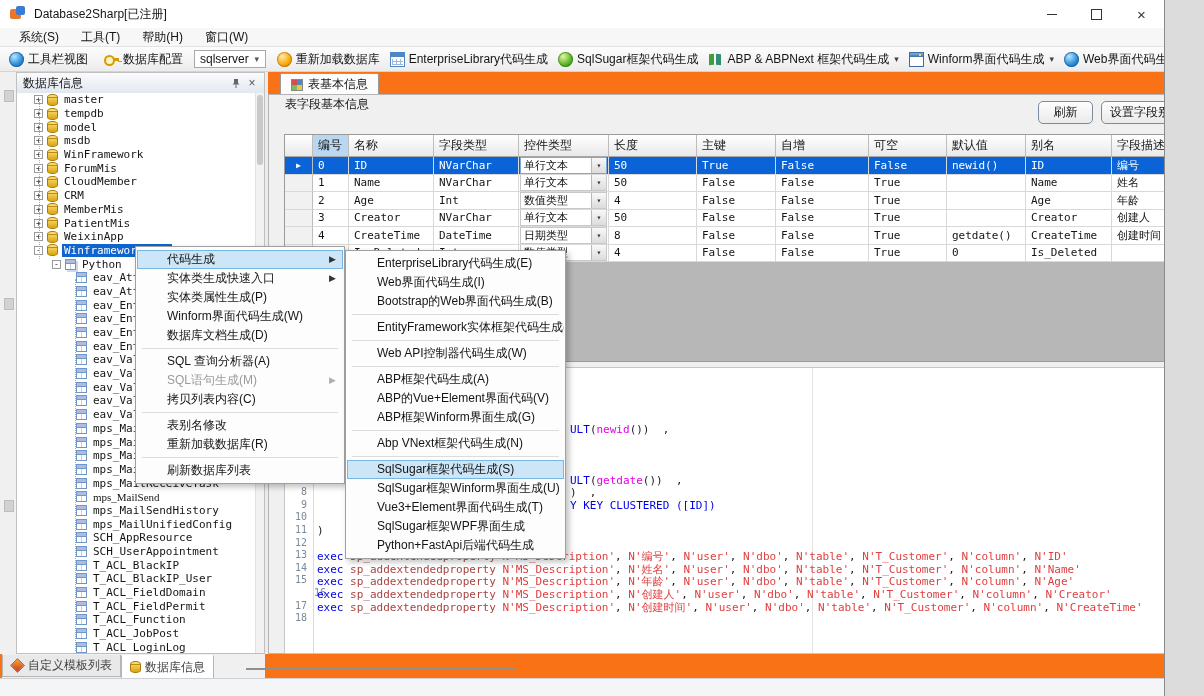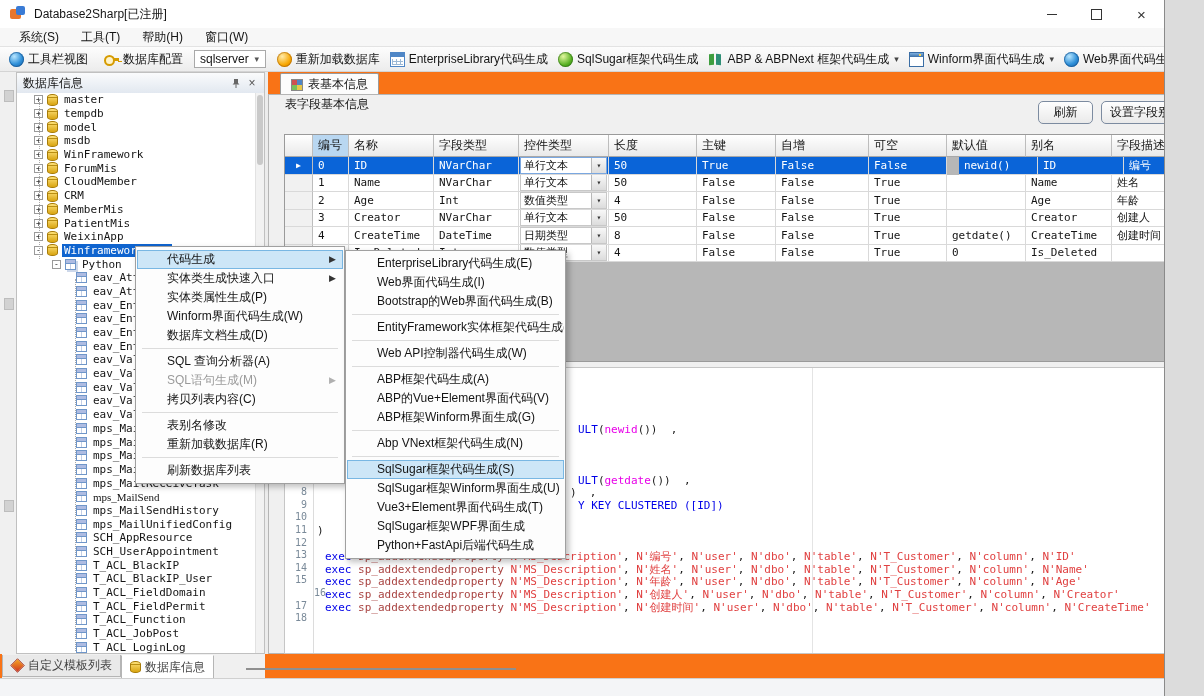--- a/index.html
+++ b/index.html
@@ -112,21 +112,21 @@
   .combo-wrap .ct{flex:1;padding-left:3px;font-family:"Liberation Sans","DejaVu Sans",sans-serif;}
   .combo-wrap .cb{width:14px;height:100%;background:linear-gradient(#f8f8f8,#dcdcdc);border-left:1px solid #b8b8b8;font-size:8px;color:#333;display:flex;align-items:center;justify-content:center;}
   .grow.sel .combo-wrap{border-color:#7aa7e0;}
 
   
   #editor{position:absolute;left:15px;top:272px;width:907px;height:287px;background:#fff;border:1px solid #c6c6c6;box-sizing:border-box;}
   #gutterline{position:absolute;left:28px;top:0;bottom:0;width:1px;background:#dcdcdc;}
   #guideline{position:absolute;left:527px;top:0;bottom:0;width:1px;background:#e4e4e4;}
   .ln{position:absolute;width:22px;text-align:right;font-family:"DejaVu Sans Mono",monospace;font-size:10px;color:#7a8a99;}
   .cl{position:absolute;left:32px;right:12px;font-family:"DejaVu Sans Mono",monospace;font-size:11px;white-space:pre;overflow:hidden;}
-  .c-kw{color:#0000e8;margin-left:8px;}.c-str{color:#e04040;}.c-proc{color:#a94442;}.c-fn{color:#e800e8;}.c-pl{color:#1a1a1a;}
+  .c-kw{color:#0000e8;}.c-str{color:#e04040;}.c-proc{color:#a94442;}.c-fn{color:#e800e8;}.c-pl{color:#1a1a1a;}
   #edscroll{position:absolute;right:0;top:0;width:8px;bottom:0;background:#f2f2f2;border-left:1px solid #e2e2e2;}
   #edscroll .thumb{position:absolute;left:1px;top:2px;width:6px;height:56px;background:#c9c9c9;border-radius:3px;}
 
   
   .menu{position:absolute;background:#fdfdfd;border:1px solid #a0a0a0;box-shadow:3px 3px 6px rgba(0,0,0,.25);padding:3px 1px;box-sizing:border-box;z-index:50;}
   #ctxmenu{left:135px;top:246px;width:210px;}
   #ctxsubmenu{left:345px;top:250px;width:221px;z-index:51;}
   .mi{position:relative;height:19px;line-height:19px;padding:0 9px 0 30px;white-space:nowrap;overflow:hidden;}
   .mi.hl{background:#cde6f7;outline:1px solid #79b7e3;outline-offset:-1px;}
   .mi.dis{color:#9a9a9a;}
@@ -465,21 +465,21 @@
             <div class="gcell" style="flex: 0 0 90px; padding: 0px 1px;">
               <span class="combo-wrap">
                 <span class="ct">单行文本</span>
                 <span class="cb">▾</span>
               </span>
             </div>
             <div class="gcell" style="flex: 0 0 88px;">50</div>
             <div class="gcell" style="flex: 0 0 79px;">True</div>
             <div class="gcell" style="flex: 0 0 93px;">False</div>
             <div class="gcell" style="flex: 0 0 78px;">False</div>
-            <div class="gcell" style="flex: 0 0 79px; margin-left: 12px;">newid()</div>
+            <div class="gcell" style="flex: 0 0 79px;">newid()</div>
             <div class="gcell" style="flex: 0 0 86px;">ID</div>
             <div class="gcell" style="flex: 0 0 80px;">编号</div>
           </div>
           <div class="grow">
             <div class="gcell selector" style="flex: 0 0 28px; font-size: 8px;"></div>
             <div class="gcell" style="flex: 0 0 36px;">1</div>
             <div class="gcell" style="flex: 0 0 85px;">Name</div>
             <div class="gcell" style="flex: 0 0 85px;">NVarChar</div>
             <div class="gcell" style="flex: 0 0 90px; padding: 0px 1px;">
               <span class="combo-wrap">

